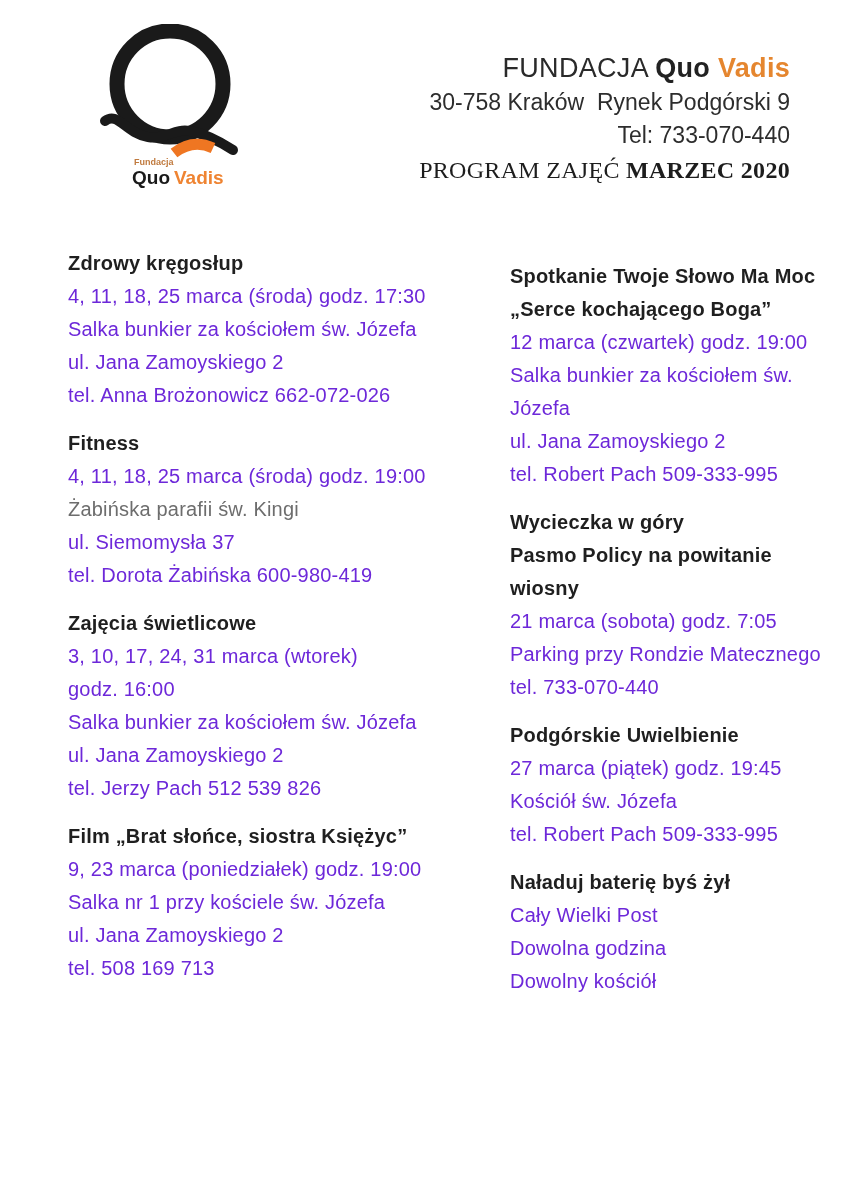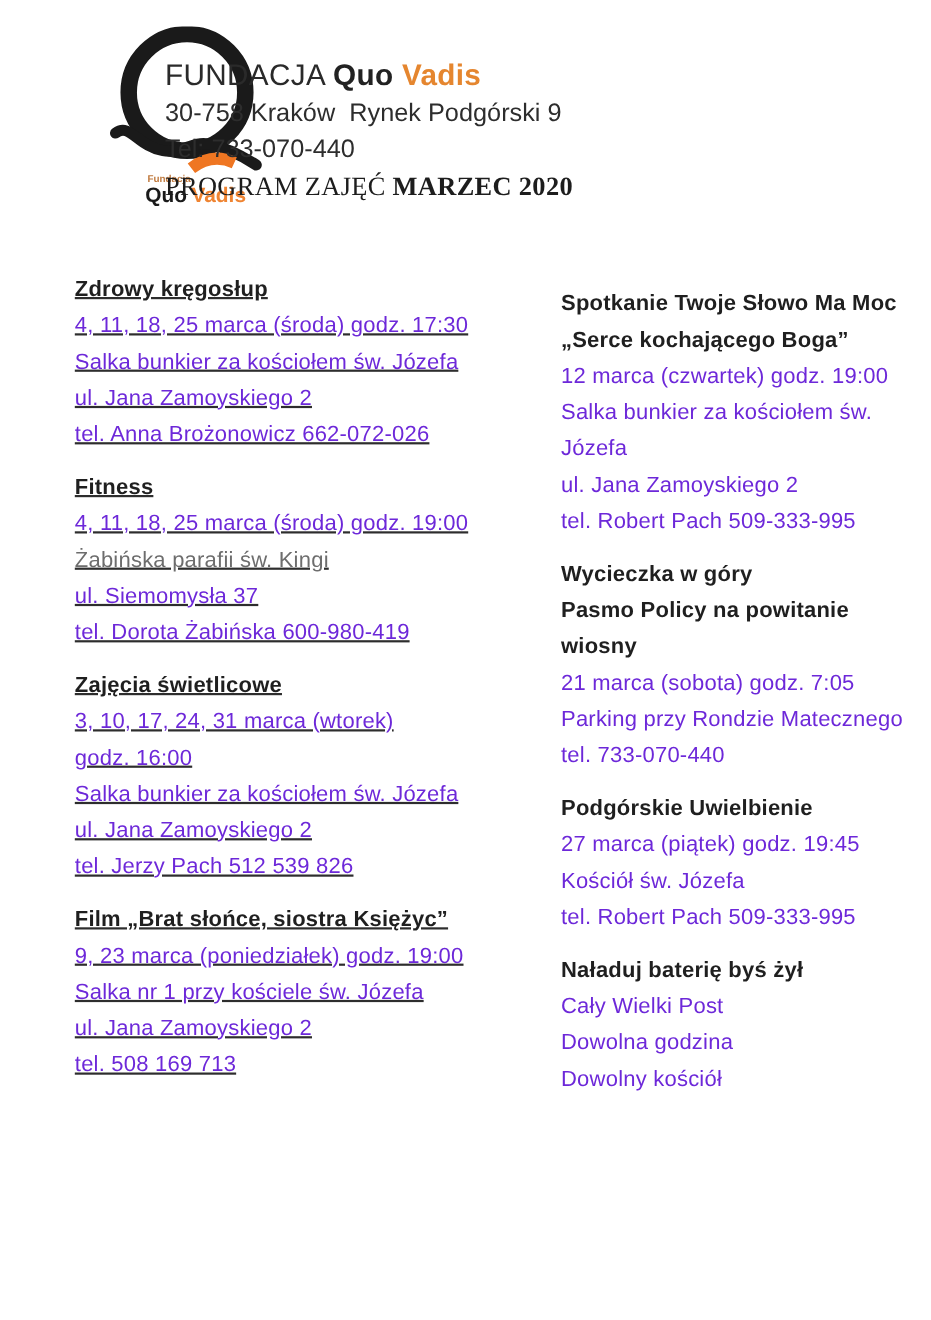--- a/index.html
+++ b/index.html
@@ -22,21 +22,21 @@
     width: 150px;
     height: 172px;
   }
 
   
   .header-text {
     position: absolute;
     left: 150px;
     right: 56px;
     top: 0;
-    text-align: left;
+    text-align: right;
   }
   .org-line {
     margin-top: 50px;
     font-size: 27px;
     line-height: 36px;
     color: #2a2a2a;
     letter-spacing: 0.3px;
   }
   .org-line .quo { font-weight: 700; color: #222222; }
   .org-line .vadis { font-weight: 700; color: #e5862f; }
@@ -57,21 +57,21 @@
   .program-line .bold-part { font-weight: 700; }
 
   
   .columns {
     position: absolute;
     left: 68px;
     top: 247px;
     display: flex;
     gap: 20px;
   }
-  .col-left { width: 400px; text-decoration: underline; }
+  .col-left { width: 400px; }
   .col-right { width: 350px; padding-top: 13px; margin-left: 22px; }
   .block { margin-bottom: 15px; }
   .line {
     font-size: 20px;
     line-height: 33px;
     color: #6d28d9;
     letter-spacing: 0.2px;
     white-space: nowrap;
   }
   .line.bold { font-weight: 700; color: #1f1f1f; }

